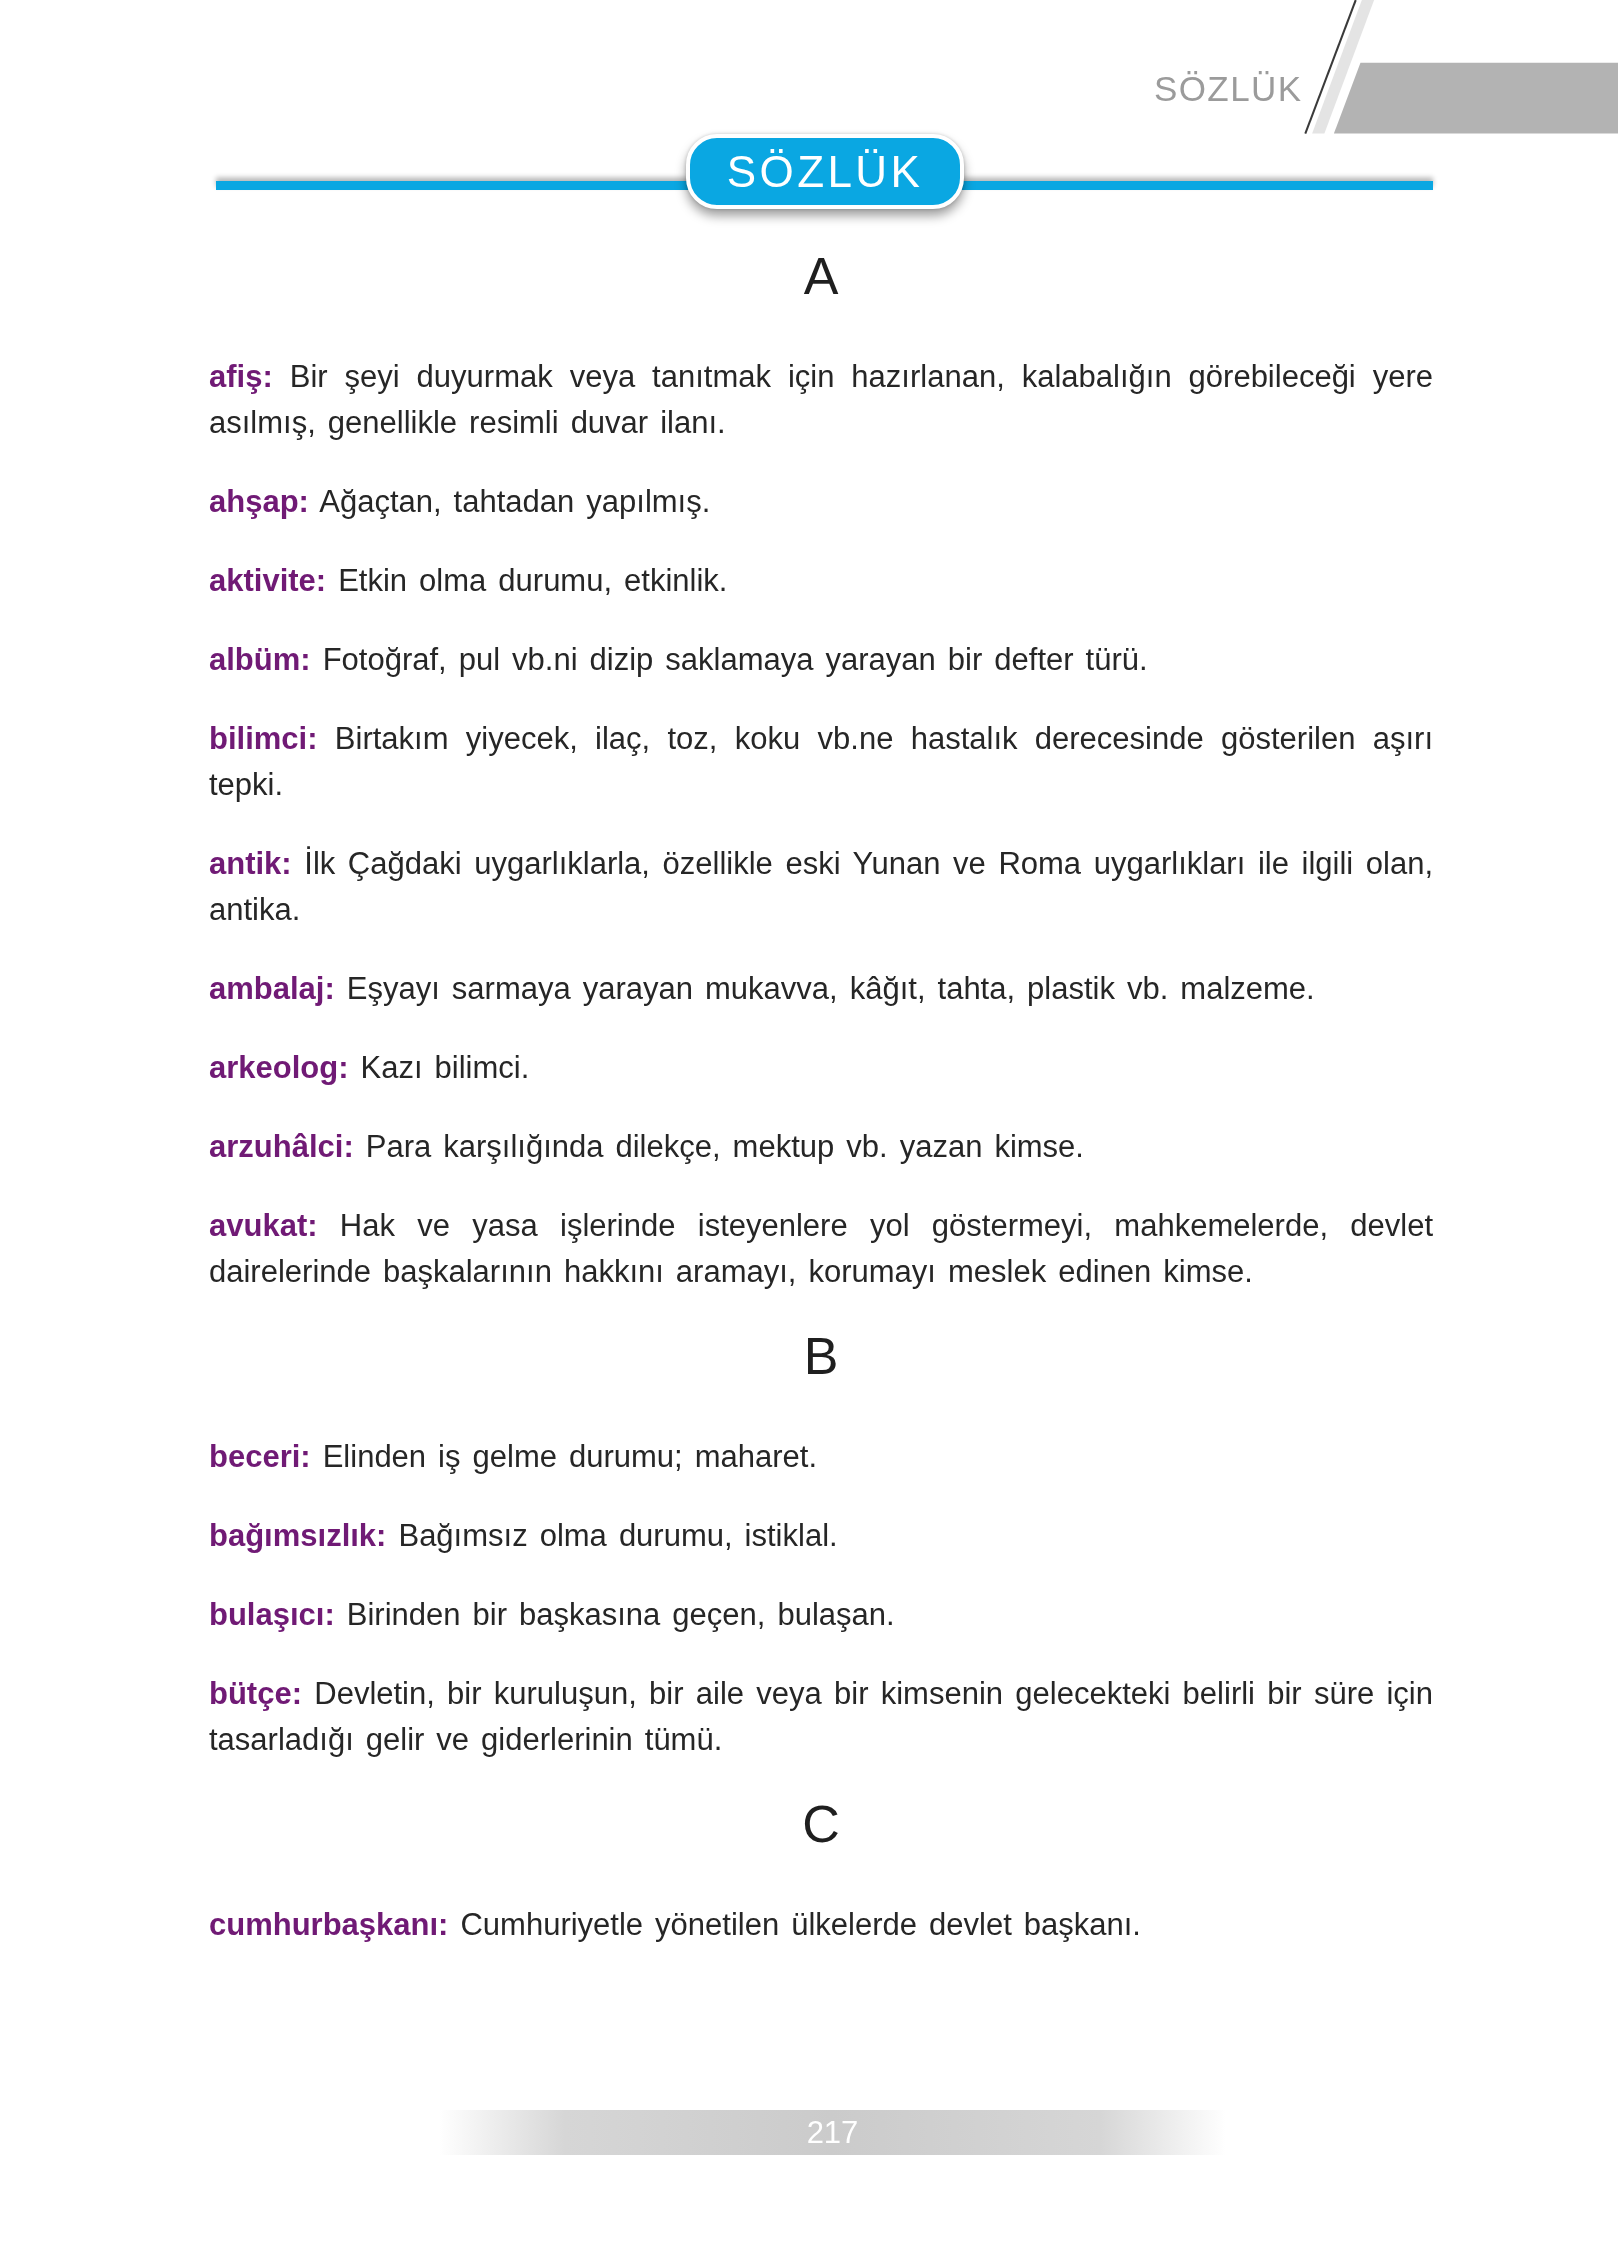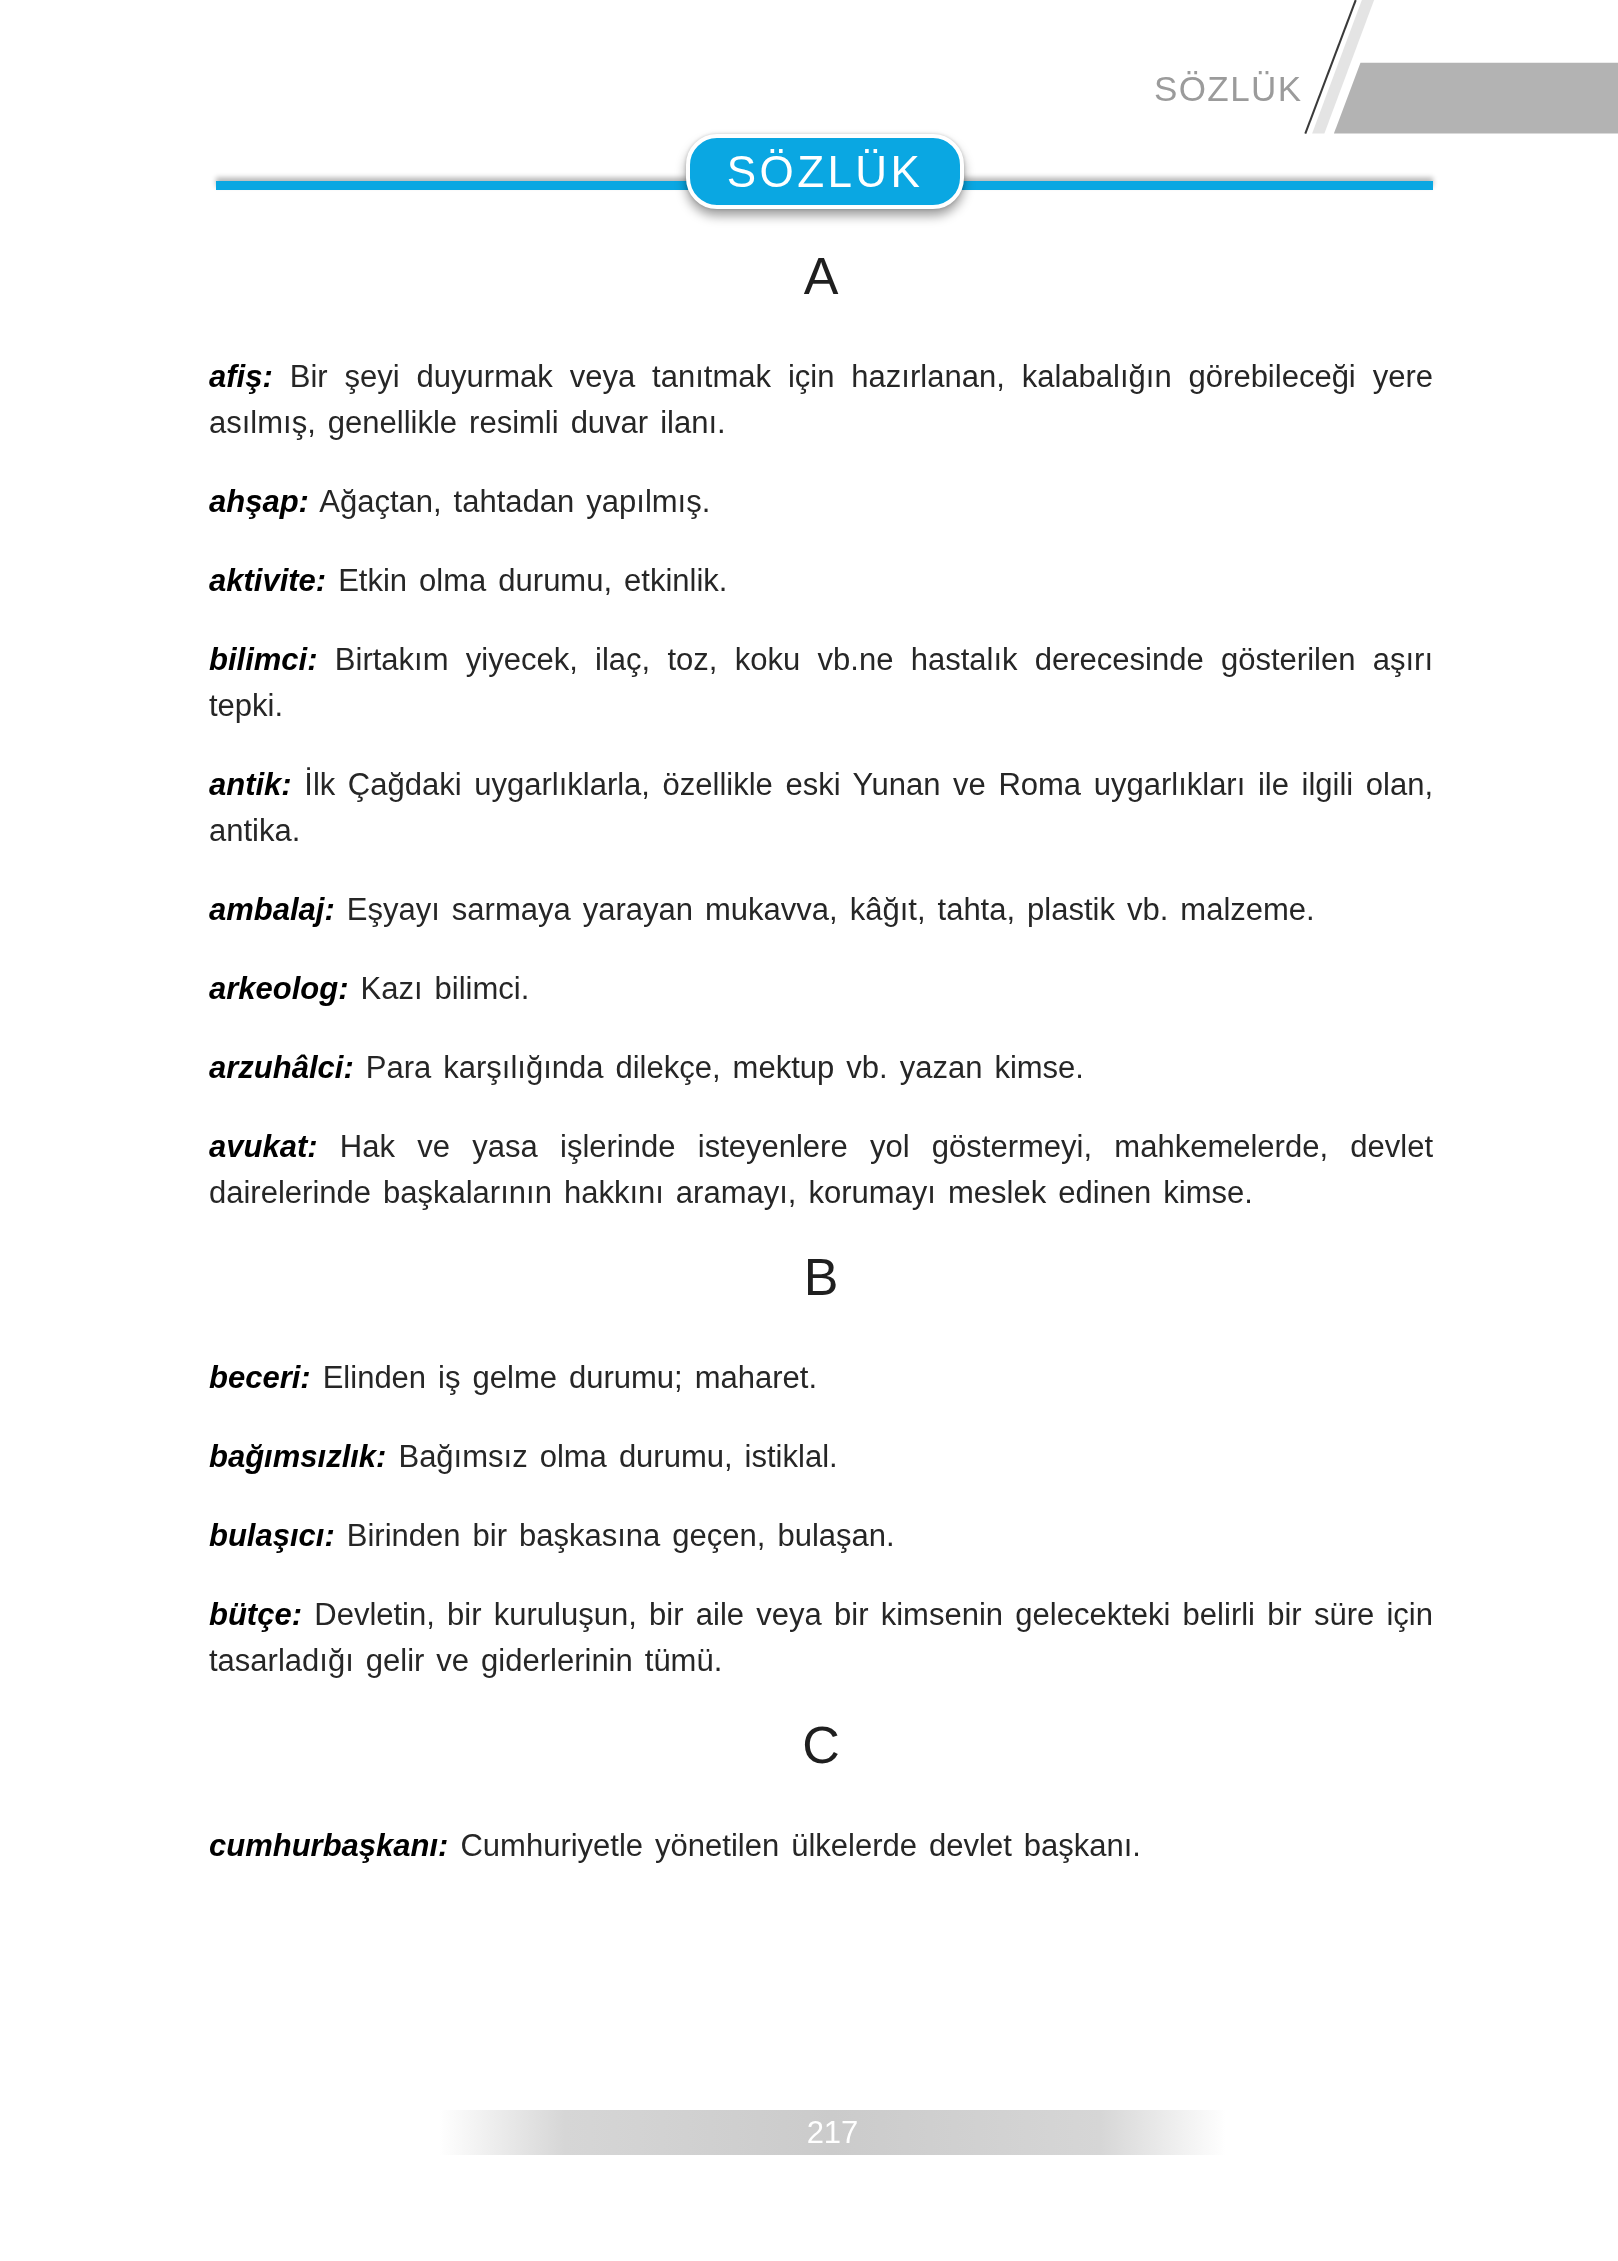--- a/index.html
+++ b/index.html
@@ -56,21 +56,21 @@
     margin: 16.4px 0 49px 0;
   }
   .section-letter.first { margin-top: 40px; }
   .entry {
     font-size: 31px; line-height: 46px;
     text-align: justify;
     margin: 0 0 33px 0;
     word-spacing: 3.4px;
     color: #262626;
   }
-  .entry b { font-weight: bold; color: #000000; font-style: italic; }
+  .entry b { font-weight: bold; color: #701a75; }
 
   
   .footer-bar {
     position: absolute; top: 2110px; left: 439px;
     width: 787px; height: 45px;
     background: linear-gradient(90deg,
       rgba(212,212,212,0) 0%, #d6d6d6 16%,
       #cbcbcb 50%, #d6d6d6 84%, rgba(212,212,212,0) 100%);
     display: flex; align-items: center; justify-content: center;
     color: #ffffff; font-size: 31px;
@@ -95,20 +95,21 @@
   </div>
 </div>
 
 <div class="content">
 
   <div class="section-letter first">A</div>
 
   <p class="entry"><b>afiş:</b> <span>Bir şeyi duyurmak veya tanıtmak için hazırlanan, kalabalığın görebileceği yere asılmış, genellikle resimli duvar ilanı.</span></p>
   <p class="entry"><b>ahşap:</b> <span>Ağaçtan, tahtadan yapılmış.</span></p>
   <p class="entry"><b>aktivite:</b> <span>Etkin olma durumu, etkinlik.</span></p>
+  <p class="entry"><b>albüm:</b> <span>Fotoğraf, pul vb.ni dizip saklamaya yarayan bir defter türü.</span></p>
   <p class="entry"><b>bilimci:</b> <span>Birtakım yiyecek, ilaç, toz, koku vb.ne hastalık derecesinde gösterilen aşırı tepki.</span></p>
   <p class="entry"><b>antik:</b> <span>İlk Çağdaki uygarlıklarla, özellikle eski Yunan ve Roma uygarlıkları ile ilgili olan, antika.</span></p>
   <p class="entry"><b>ambalaj:</b> <span>Eşyayı sarmaya yarayan mukavva, kâğıt, tahta, plastik vb. malzeme.</span></p>
   <p class="entry"><b>arkeolog:</b> <span>Kazı bilimci.</span></p>
   <p class="entry"><b>arzuhâlci:</b> <span>Para karşılığında dilekçe, mektup vb. yazan kimse.</span></p>
   <p class="entry"><b>avukat:</b> <span>Hak ve yasa işlerinde isteyenlere yol göstermeyi, mahkemelerde, devlet dairelerinde başkalarının hakkını aramayı, korumayı meslek edinen kimse.</span></p>
 
   <div class="section-letter">B</div>
 
   <p class="entry"><b>beceri:</b> <span>Elinden iş gelme durumu; maharet.</span></p>

